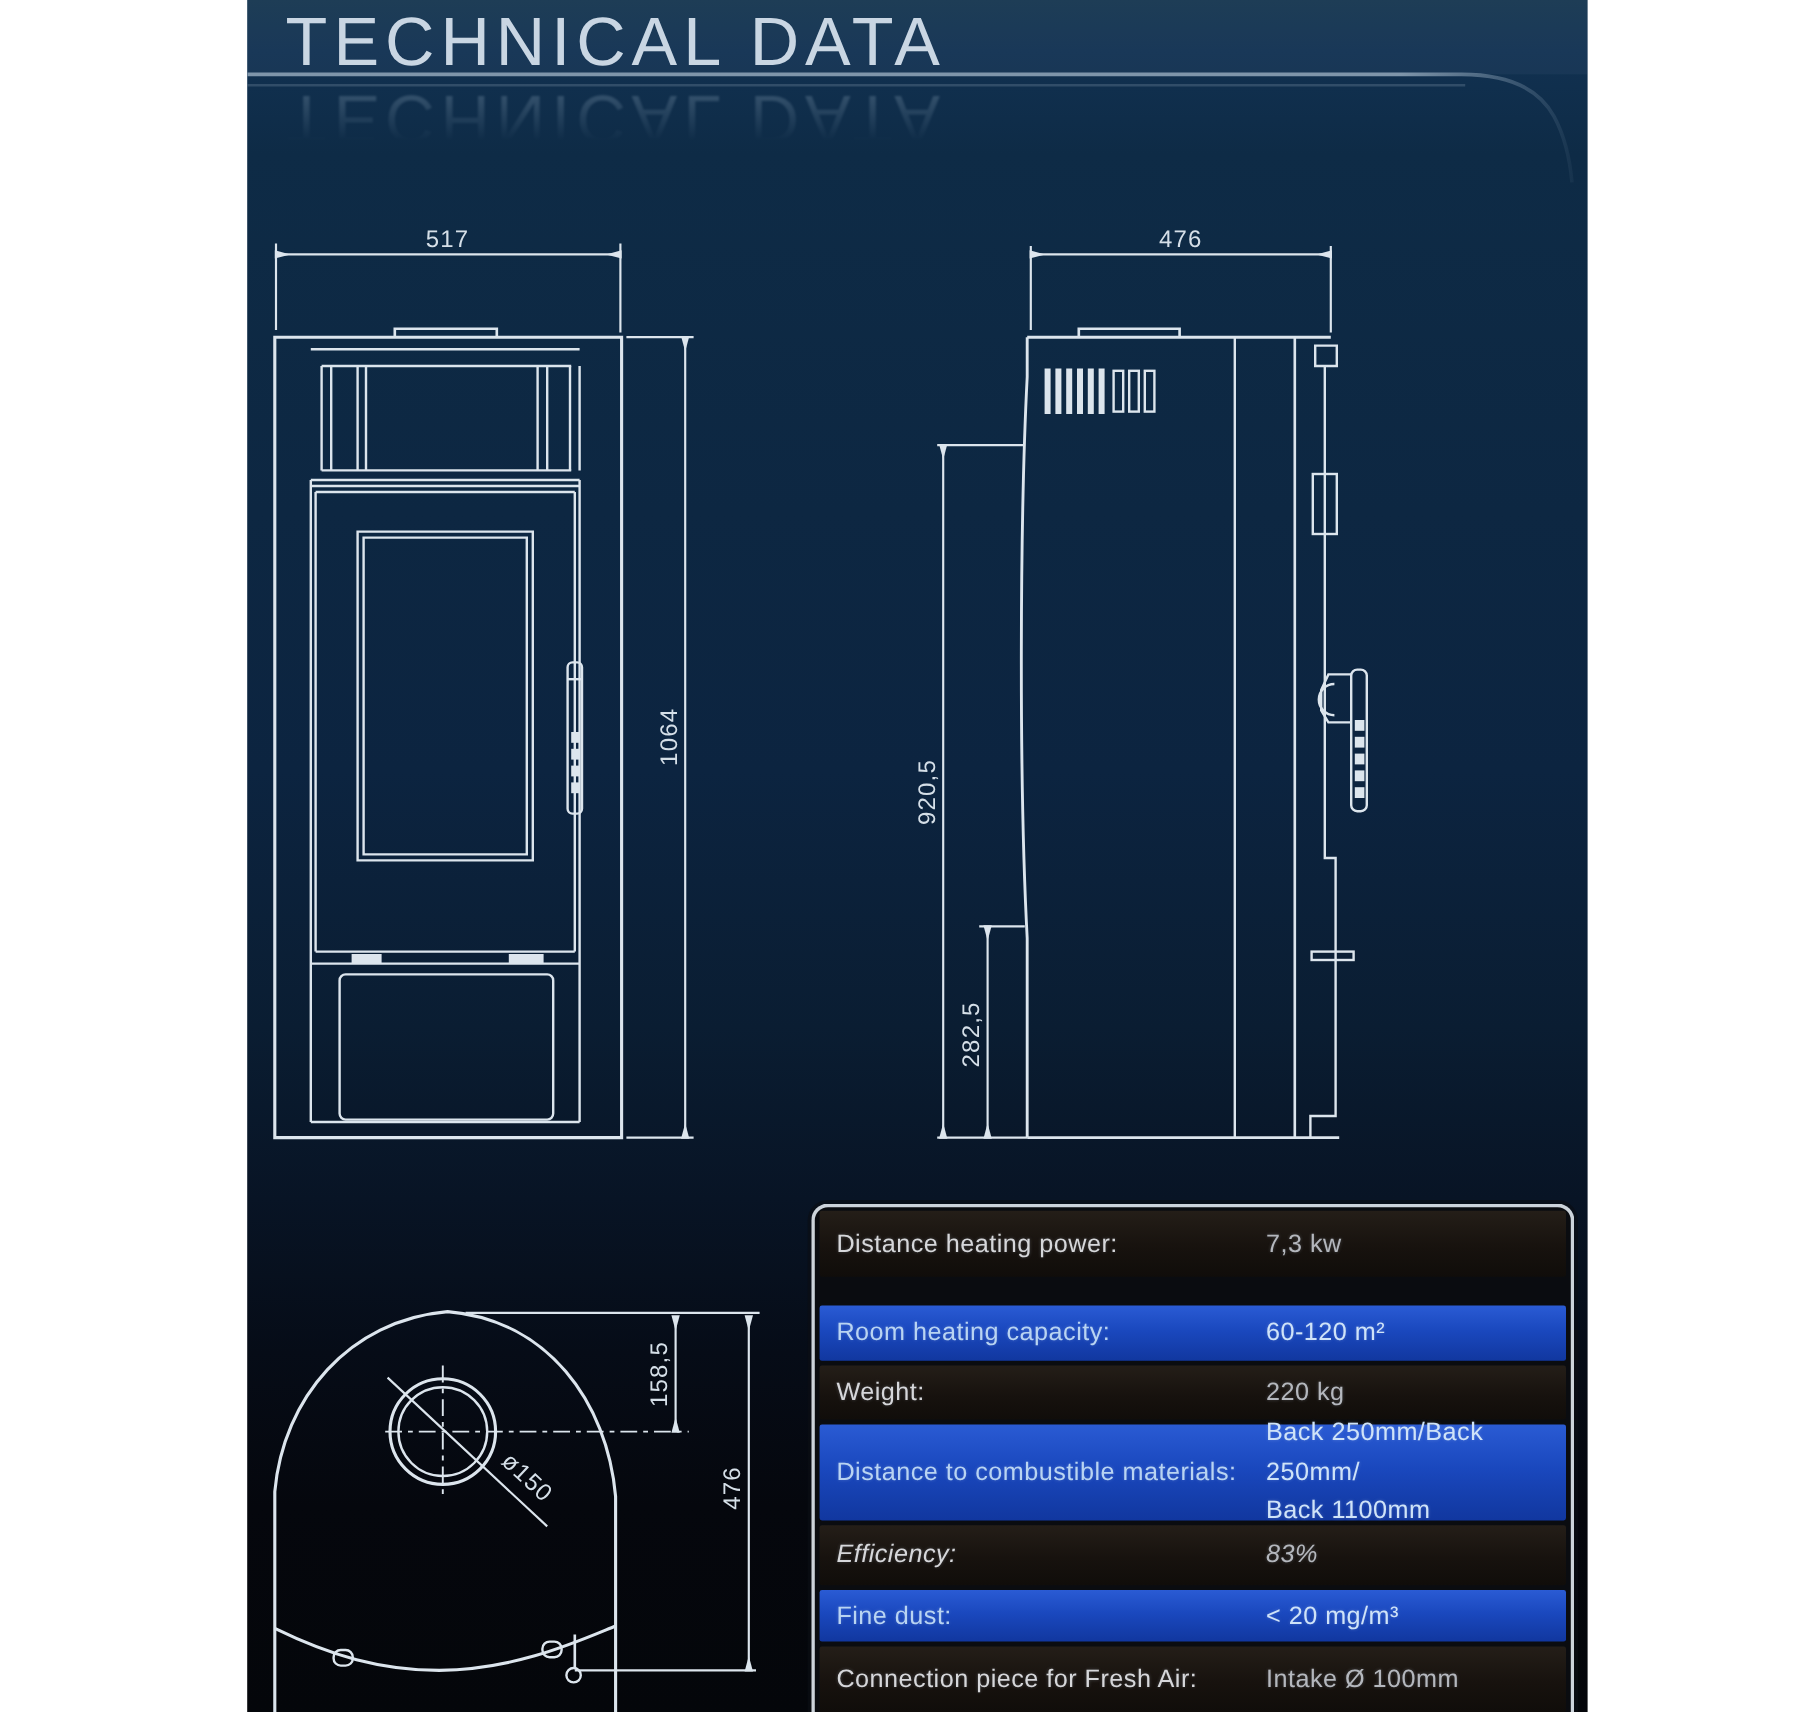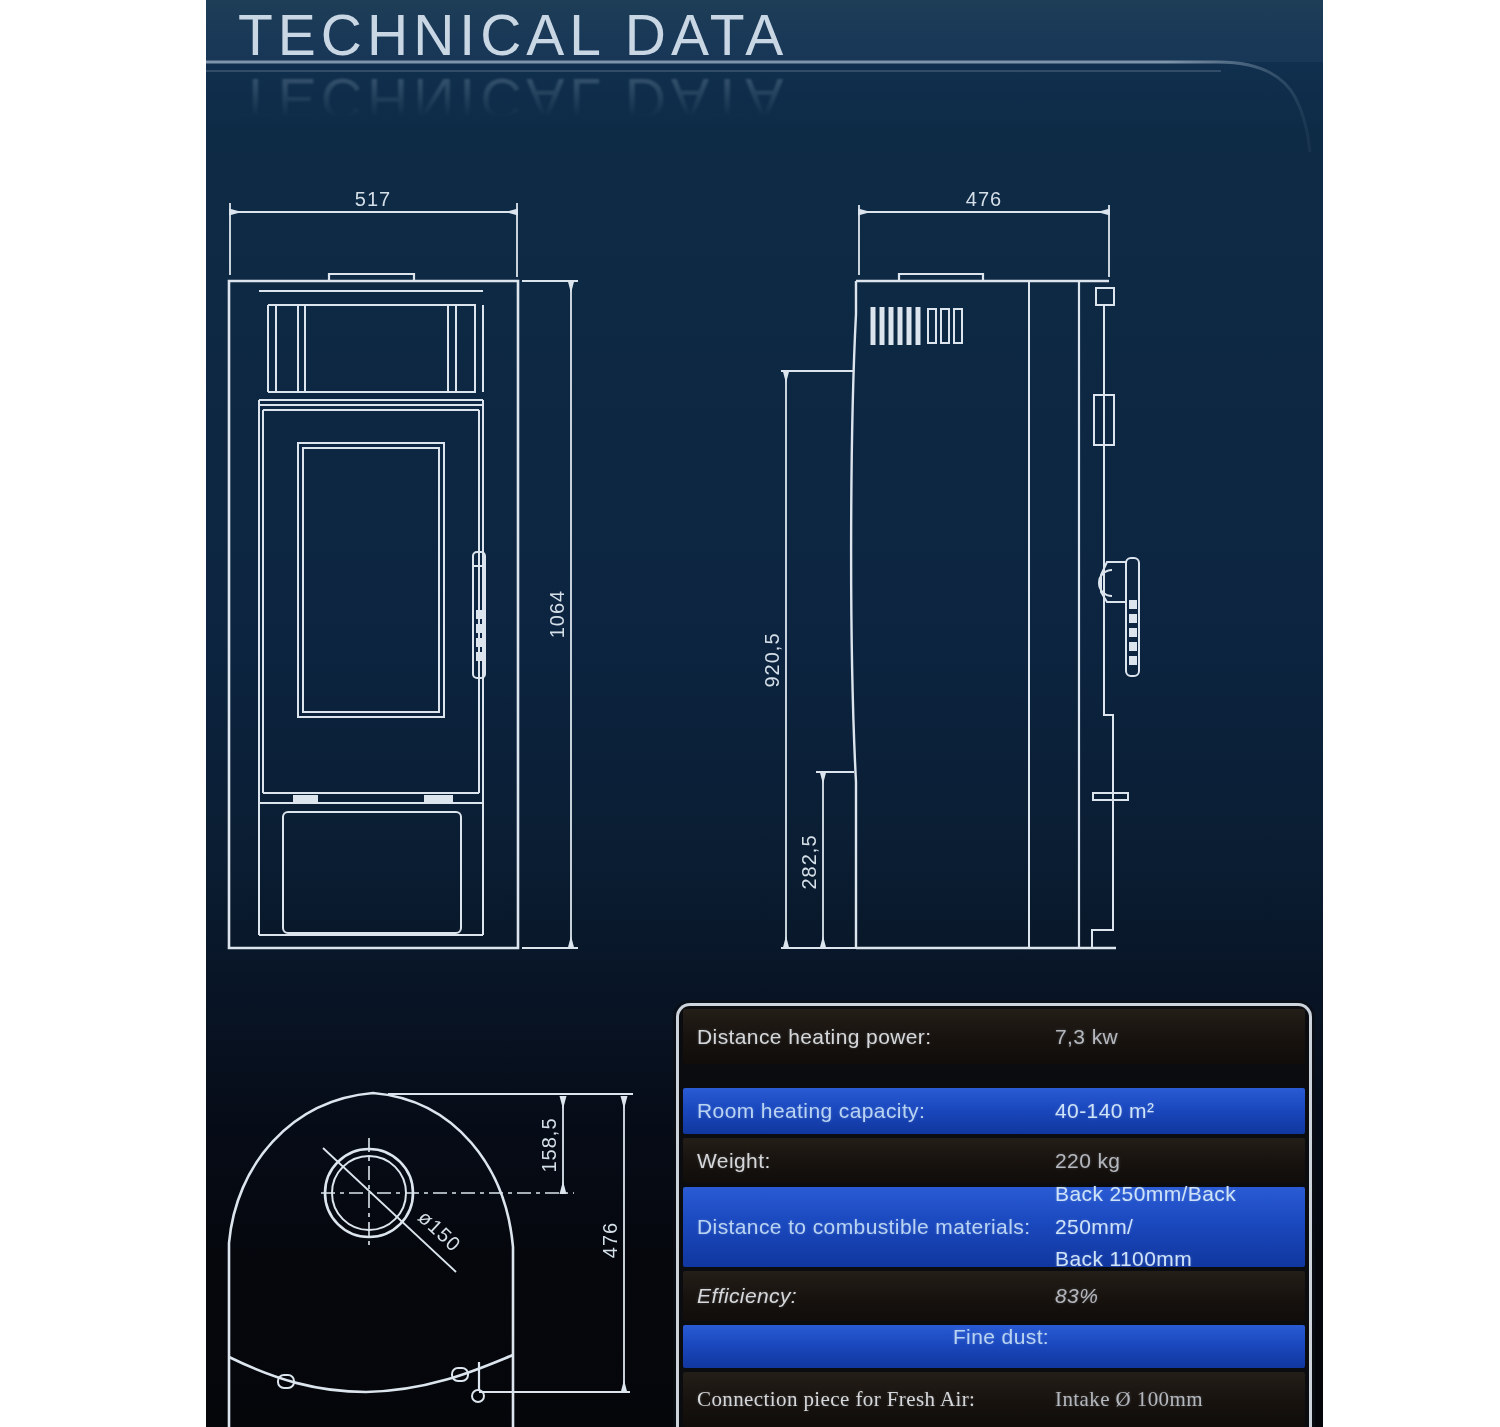--- a/index.html
+++ b/index.html
@@ -52,21 +52,21 @@
     flex:0 0 358px;padding-left:14px;
     text-shadow:0 0 3px rgba(220,235,255,.25);
   }
   .spec-row .value{flex:1;text-shadow:0 0 3px rgba(220,235,255,.25);}
   .spec-row.dark .label{color:#d6d7da;}
   .spec-row.dark .value{color:#b4b7bd;}
   .spec-row.blue .label{color:#b9d4f2;}
   .spec-row.blue .value{color:#cfe3f8;}
   .spec-row .value .line{line-height:1.55;}
   .r1{height:55px;} .r2{height:46px;margin-top:24px;} .r3{height:45px;} .r4{height:80px;}
-  .r5{height:50px;font-style:italic;} .r6{height:43px;flex-direction:column;} .r7{height:55px;font-family:Liberation Serif, serif;} .r8{height:45px;margin-bottom:0;}
+  .r5{height:50px;font-style:italic;} .r6{height:43px;} .r7{height:55px;} .r8{height:45px;margin-bottom:0;}
 </style>
 </head>
 <body>
 
 <div class="page">
 
   <div class="header-band"></div>
   <div class="page-title">TECHNICAL DATA</div>
   <div class="title-reflection">TECHNICAL DATA</div>
 
@@ -219,21 +219,21 @@
     </g>
   </svg>
 
   <div class="spec-table">
     <div class="spec-row dark r1">
       <div class="label">Distance heating power:</div>
       <div class="value">7,3 kw</div>
     </div>
     <div class="spec-row blue r2">
       <div class="label">Room heating capacity:</div>
-      <div class="value">40-140 m²</div>
+      <div class="value">60-120 m²</div>
     </div>
     <div class="spec-row dark r3">
       <div class="label">Weight:</div>
       <div class="value">220 kg</div>
     </div>
     <div class="spec-row blue r4">
       <div class="label">Distance to combustible materials:</div>
       <div class="value">
         <div class="line">Back 250mm/Back 250mm/</div>
         <div class="line">Back 1100mm</div>

